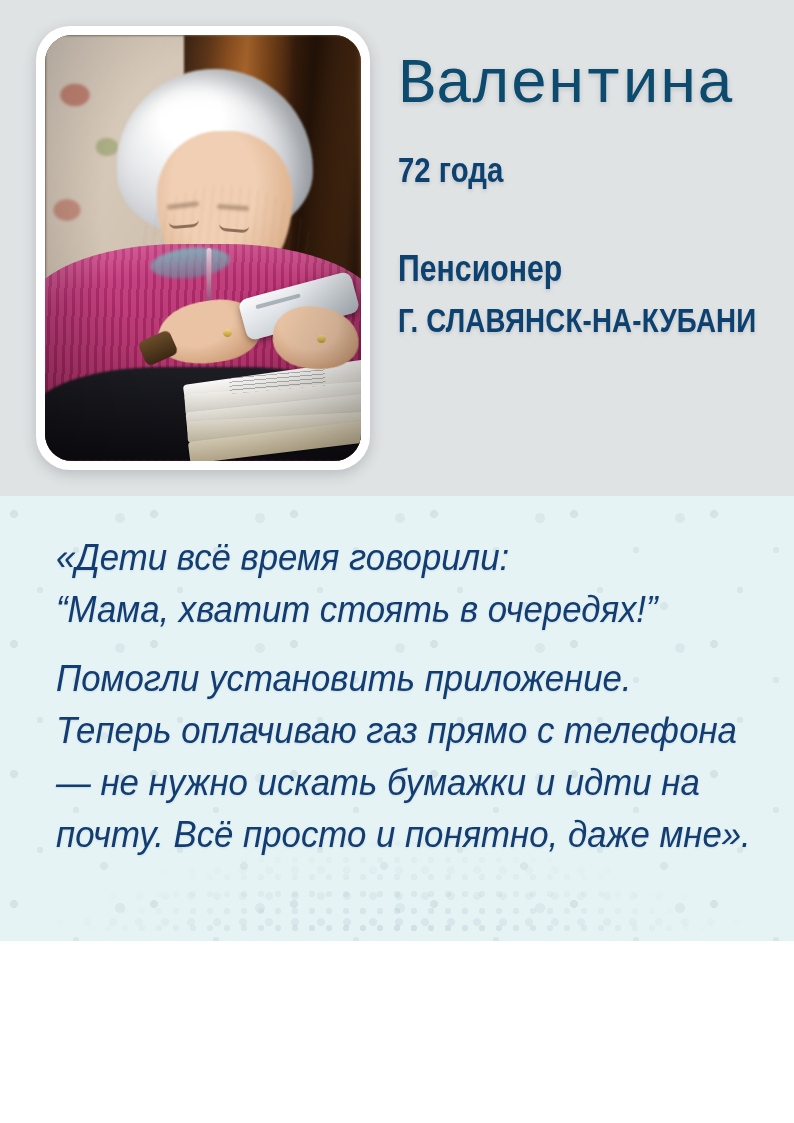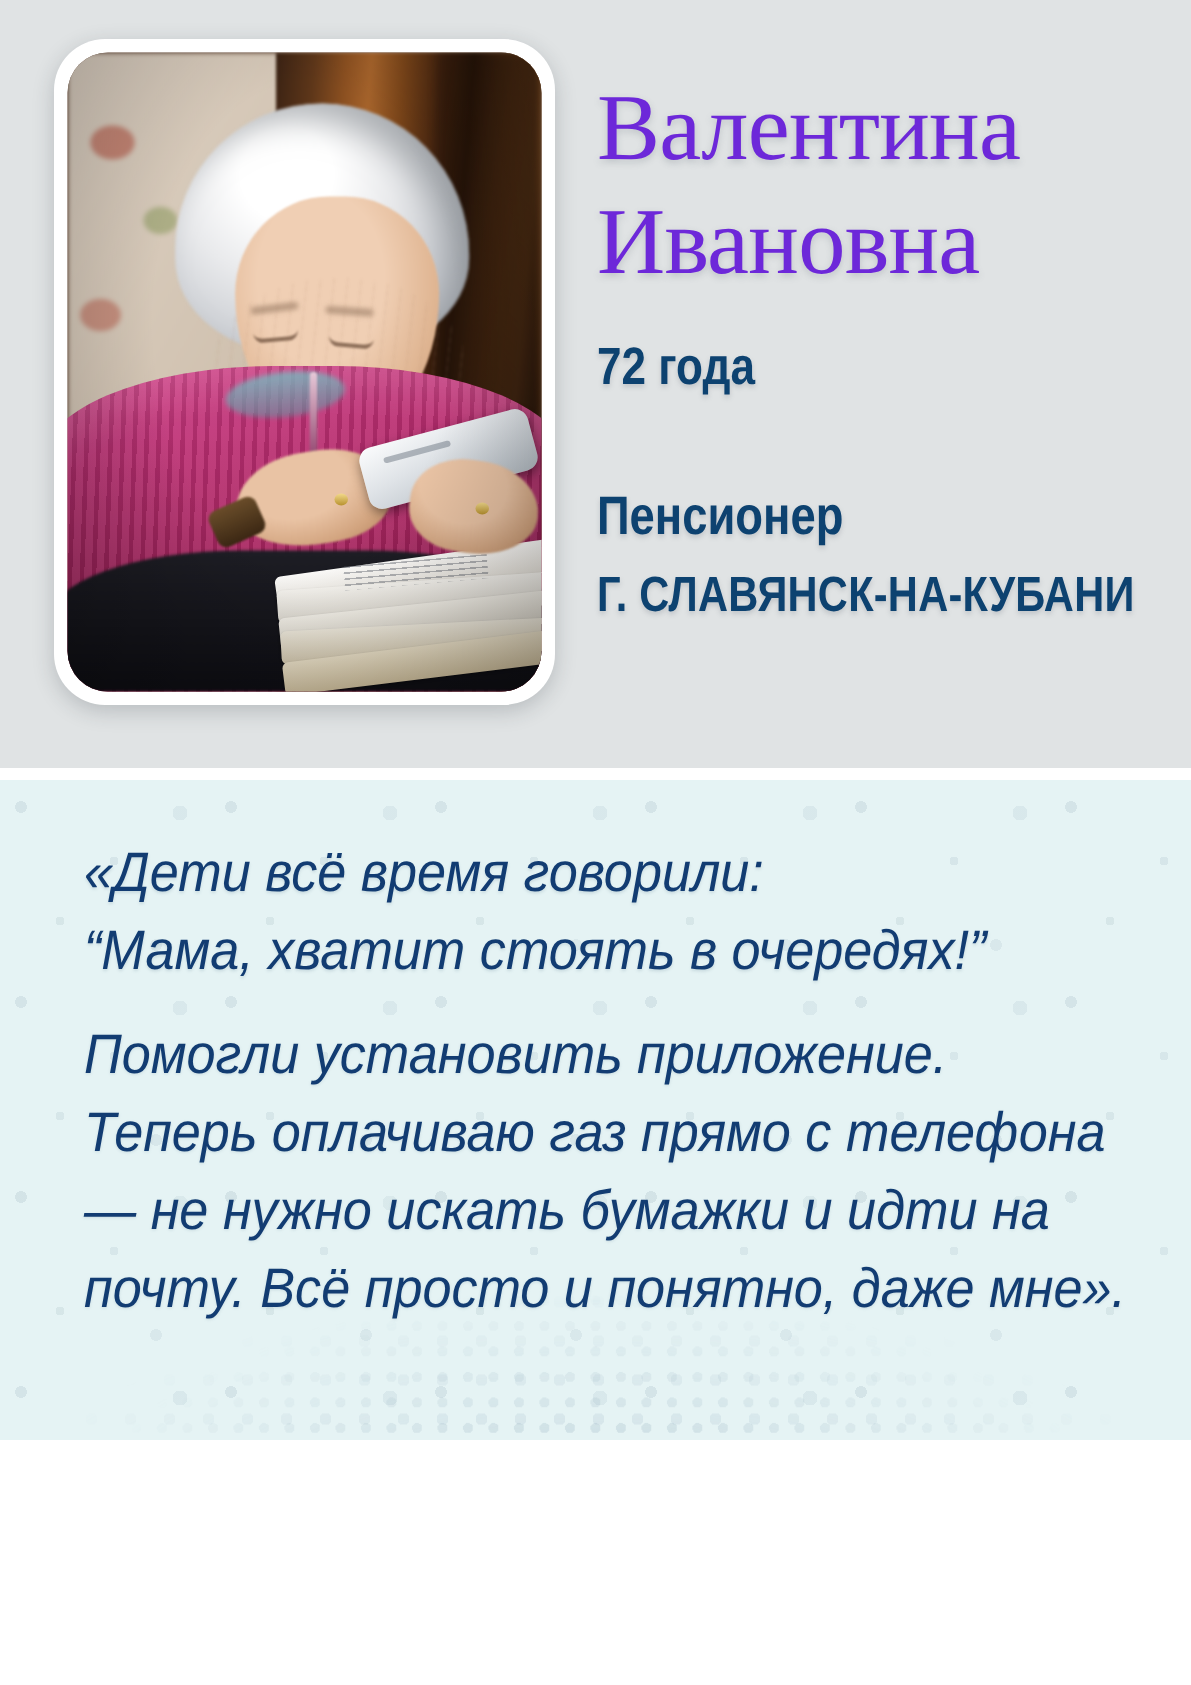--- a/index.html
+++ b/index.html
@@ -217,25 +217,25 @@
     background:radial-gradient(ellipse at 50% 42%, rgba(0,0,0,0) 45%, rgba(0,0,0,.28) 100%);
   }
 
   
   .hdr-text {
     position:absolute;
     left:398px; top:48px;
     width:372px;
   }
   .person-name {
-    font-family:Liberation Serif, serif;
+    font-family:Liberation Mono, monospace;
     font-size:63px;
     line-height:1.20;
     font-weight:400;
-    color:#6d28d9;
+    color:#0c4a6e;
     letter-spacing:-0.5px;
     text-shadow:0 2px 5px rgba(110,120,130,.30);
     white-space:nowrap;
   }
   .person-age {
     margin-top:26px;
     font-family:"Liberation Sans Narrow","Liberation Sans", sans-serif;
     font-size:35px;
     font-weight:bold;
     color:#0d4270;
@@ -267,21 +267,21 @@
   }
 
   
   .divider-top {
     position:absolute; top:512px; left:0;
     width:794px; height:8px; background:#ffffff;
   }
 
   
   .quote-section {
-    position:absolute; top:520px; left:0;
+    position:absolute; top:496px; left:0;
     width:794px; height:445px;
     background:#e5f3f4;
     overflow:hidden;
   }
   .dots-scatter {
     position:absolute; inset:0;
     background-image:
       radial-gradient(circle 4px at 14px 18px,  rgba(166,188,198,.32) 99%, transparent 100%),
       radial-gradient(circle 3px at 76px 54px,  rgba(166,188,198,.26) 99%, transparent 100%),
       radial-gradient(circle 5px at 120px 22px, rgba(166,188,198,.22) 99%, transparent 100%),
@@ -395,21 +395,20 @@
         <div class="ph-phone"></div>
         <div class="ph-hand-r"></div>
         <div class="ph-ring1"></div>
         <div class="ph-ring2"></div>
         <div class="ph-vignette"></div>
       </div>
     </div>
 
     <div class="hdr-text">
       <div class="person-name">Валентина</div>
-      <div class="person-name">Ивановна</div>
       <div class="person-age">72 года</div>
       <div class="person-role">Пенсионер</div>
       <div class="person-city">Г. СЛАВЯНСК-НА-КУБАНИ</div>
     </div>
 
   </div>
 
   <div class="divider-top"></div>
 
   <div class="quote-section">

